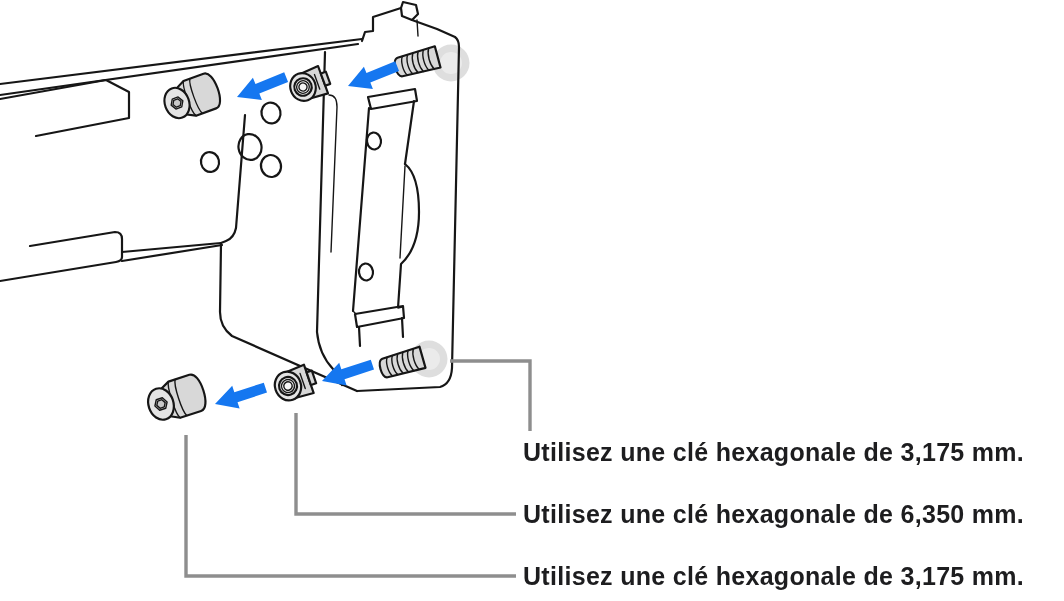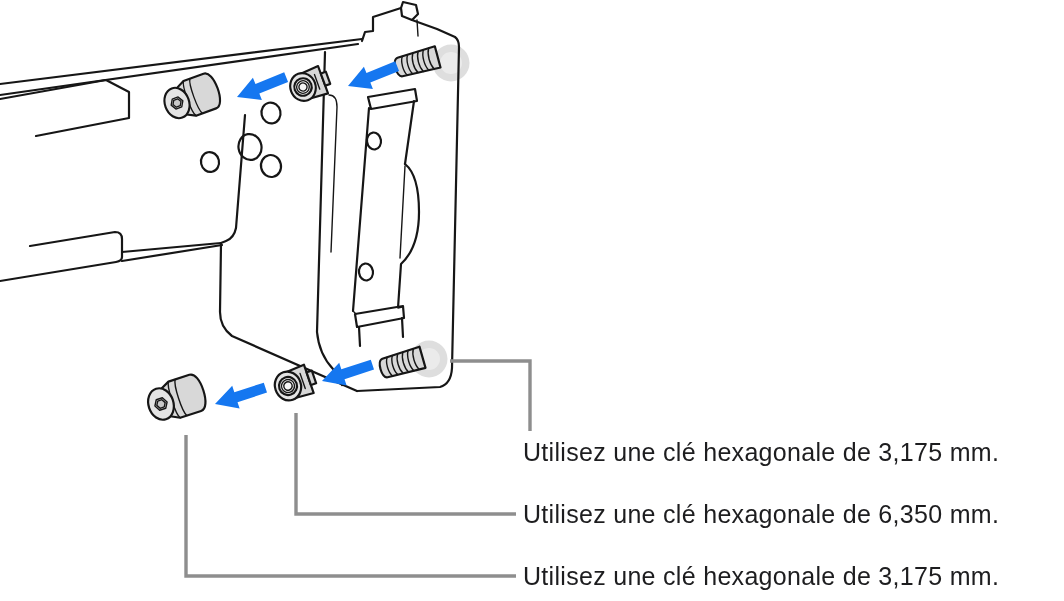--- a/index.html
+++ b/index.html
@@ -1,16 +1,16 @@
 <!DOCTYPE html>
 <html style="--background: #FFFFFF; --outline: #161616; --arrow: #1577F0; --leader: #8E8E8E; --metal: #D8D8D8; --metal_light: #E4E4E4; --flange: #DEDEDE; --flange_inner: #EBEBEB; --text: #1D1D1F;"><head>
 <meta charset="utf-8">
 <style>
   html,body{margin:0;padding:0;background:var(--background,#fff);}
-  .stage{position:relative;width:1064px;height:601px;background:var(--background,#fff);overflow:hidden;}
+  .stage{position:relative;width:1064px;height:601px;background:var(--background,#fff);overflow:hidden;font-weight:bold;}
   svg{display:block;}
   .ln{stroke:var(--outline,#161616);stroke-width:2.2;stroke-linejoin:round;stroke-linecap:round;fill:none;}
   .thin{stroke-width:1.4;}
   .fillw{fill:#ffffff;}
   .metal{fill:var(--metal,#d8d8d8);}
   .metal2{fill:var(--metal_light,#e4e4e4);}
   .bore{fill:#f5f5f5;}
   .hex{fill:#c9c9c9;}
   .flange{fill:var(--flange,#dedede);stroke:none;}
   .flange2{fill:var(--flange_inner,#ebebeb);stroke:none;}

